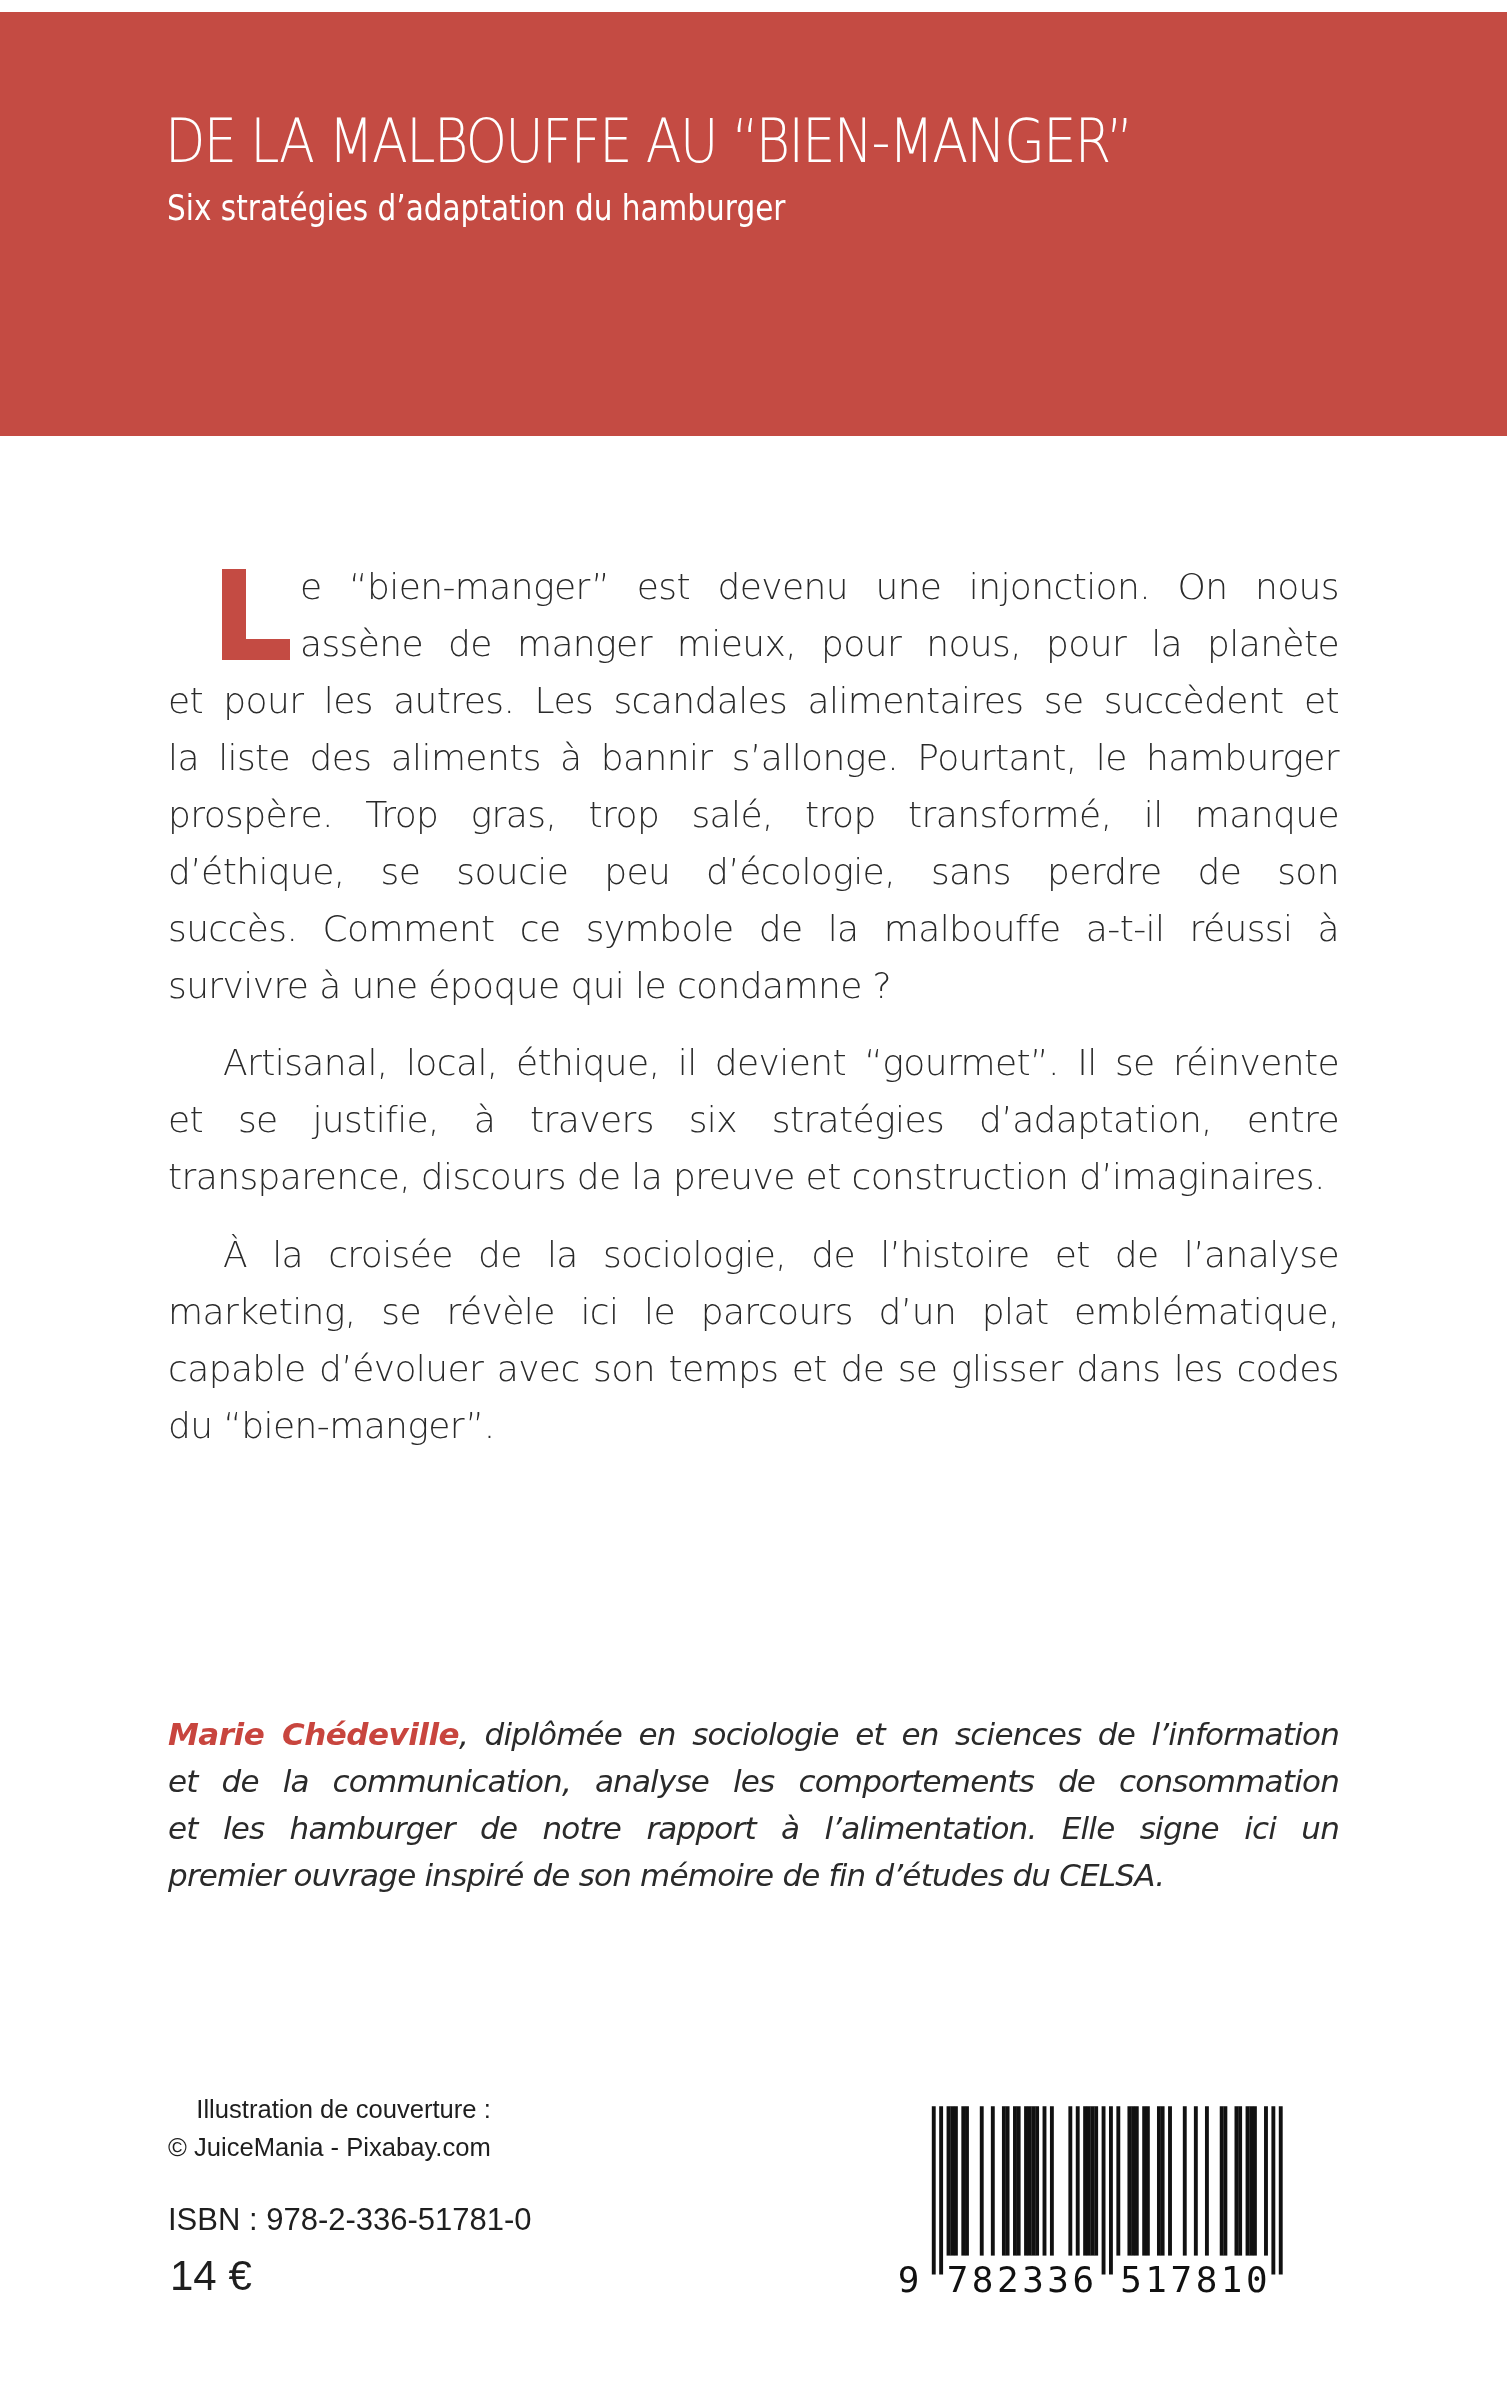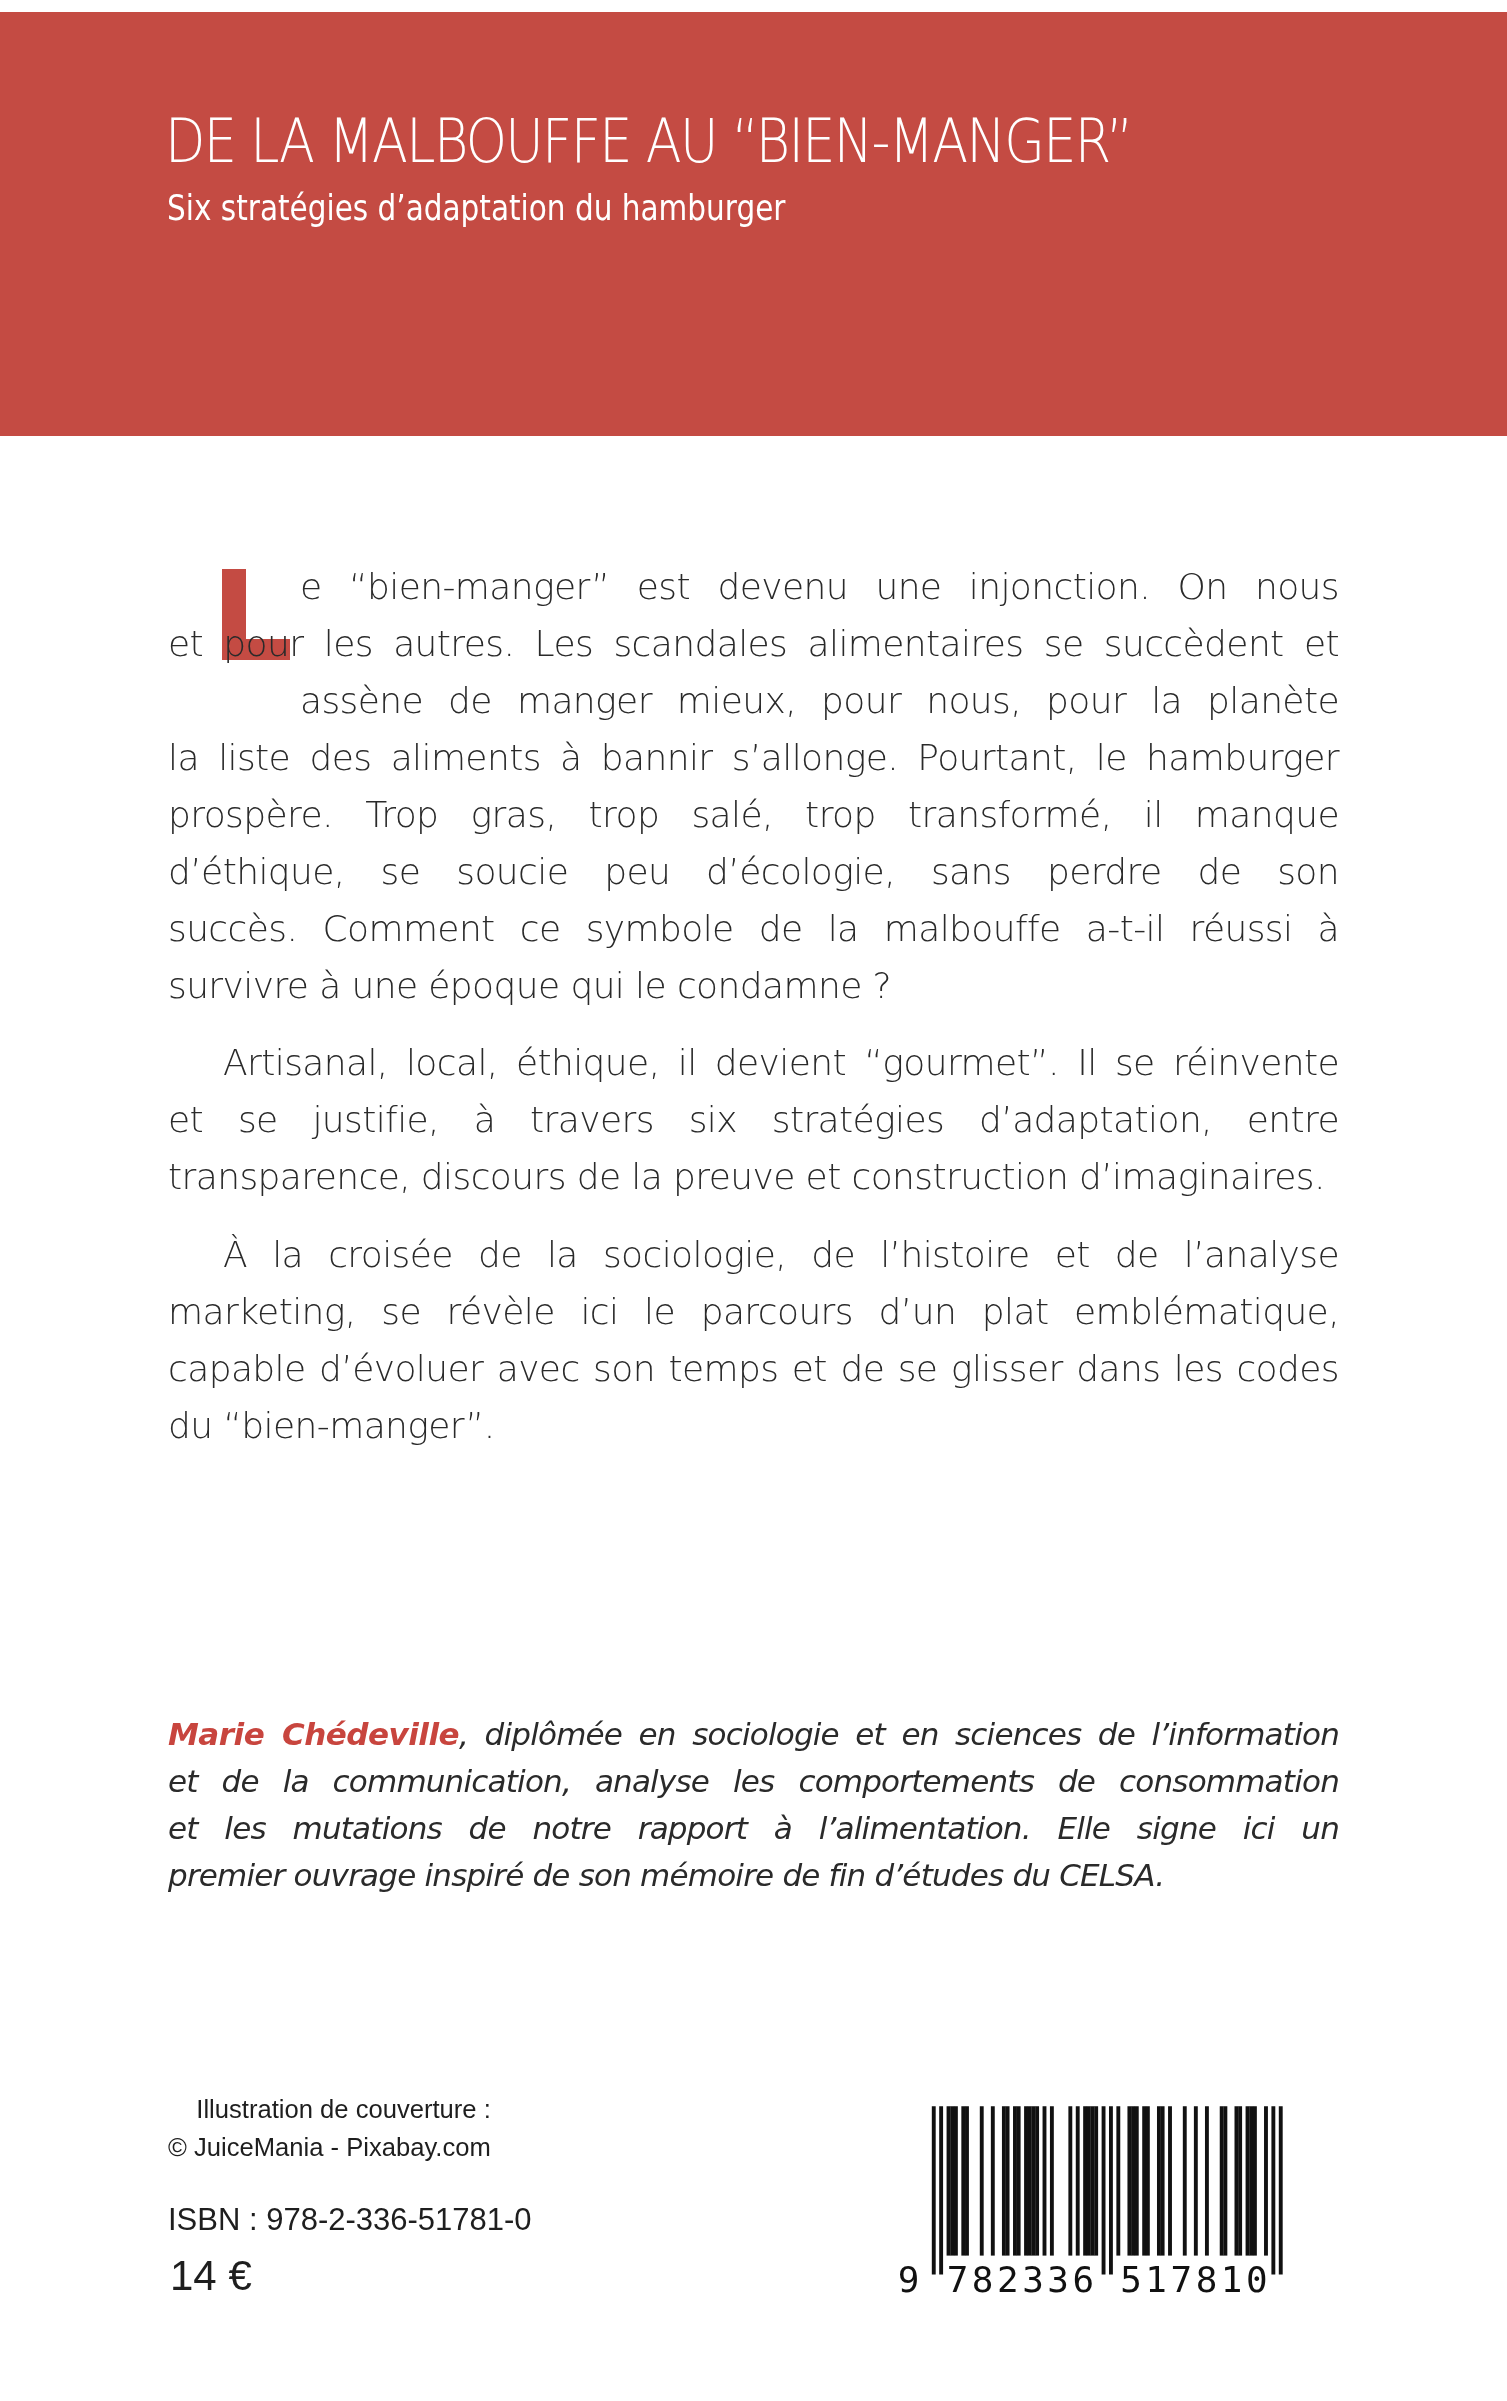--- a/index.html
+++ b/index.html
@@ -54,22 +54,22 @@
   <h2 class="subtitle">Six stratégies d’adaptation du hamburger</h2>
 </div>
 
 <div class="dropcap">
   <div class="stem"></div>
   <div class="foot"></div>
 </div>
 
 <div class="body-text" style="top:558px;">
   <span class="line dropcap-line">e “bien-manger” est devenu une injonction. On nous</span>
+  <span class="line dropcap-line">assène de manger mieux, pour nous, pour la planète</span>
   <span class="line">et pour les autres. Les scandales alimentaires se succèdent et</span>
-  <span class="line dropcap-line">assène de manger mieux, pour nous, pour la planète</span>
   <span class="line">la liste des aliments à bannir s’allonge. Pourtant, le hamburger</span>
   <span class="line">prospère. Trop gras, trop salé, trop transformé, il manque</span>
   <span class="line">d’éthique, se soucie peu d’écologie, sans perdre de son</span>
   <span class="line">succès. Comment ce symbole de la malbouffe a-t-il réussi à</span>
   <span class="line last">survivre à une époque qui le condamne ?</span>
 </div>
 
 <div class="body-text" style="top:1034px;">
   <span class="line indent">Artisanal, local, éthique, il devient “gourmet”. Il se réinvente</span>
   <span class="line">et se justifie, à travers six stratégies d’adaptation, entre</span>
@@ -79,21 +79,21 @@
 <div class="body-text" style="top:1226px;">
   <span class="line indent">À la croisée de la sociologie, de l’histoire et de l’analyse</span>
   <span class="line">marketing, se révèle ici le parcours d’un plat emblématique,</span>
   <span class="line">capable d’évoluer avec son temps et de se glisser dans les codes</span>
   <span class="line last">du “bien-manger”.</span>
 </div>
 
 <div class="bio">
   <span class="bline"><span class="author-name">Marie Chédeville</span><span>, diplômée en sociologie et en sciences de l’information</span></span>
   <span class="bline">et de la communication, analyse les comportements de consommation</span>
-  <span class="bline">et les mutations de notre rapport à l’alimentation. Elle signe ici un</span>
+  <span class="bline">et les hamburger de notre rapport à l’alimentation. Elle signe ici un</span>
   <span class="bline last">premier ouvrage inspiré de son mémoire de fin d’études du CELSA.</span>
 </div>
 
 <div class="credits">
   <span class="credit-line">Illustration de couverture :</span>
   <span class="credit-line">© JuiceMania - Pixabay.com</span>
 </div>
 <div class="isbn">ISBN : 978-2-336-51781-0</div>
 <div class="price">14 €</div>
 

